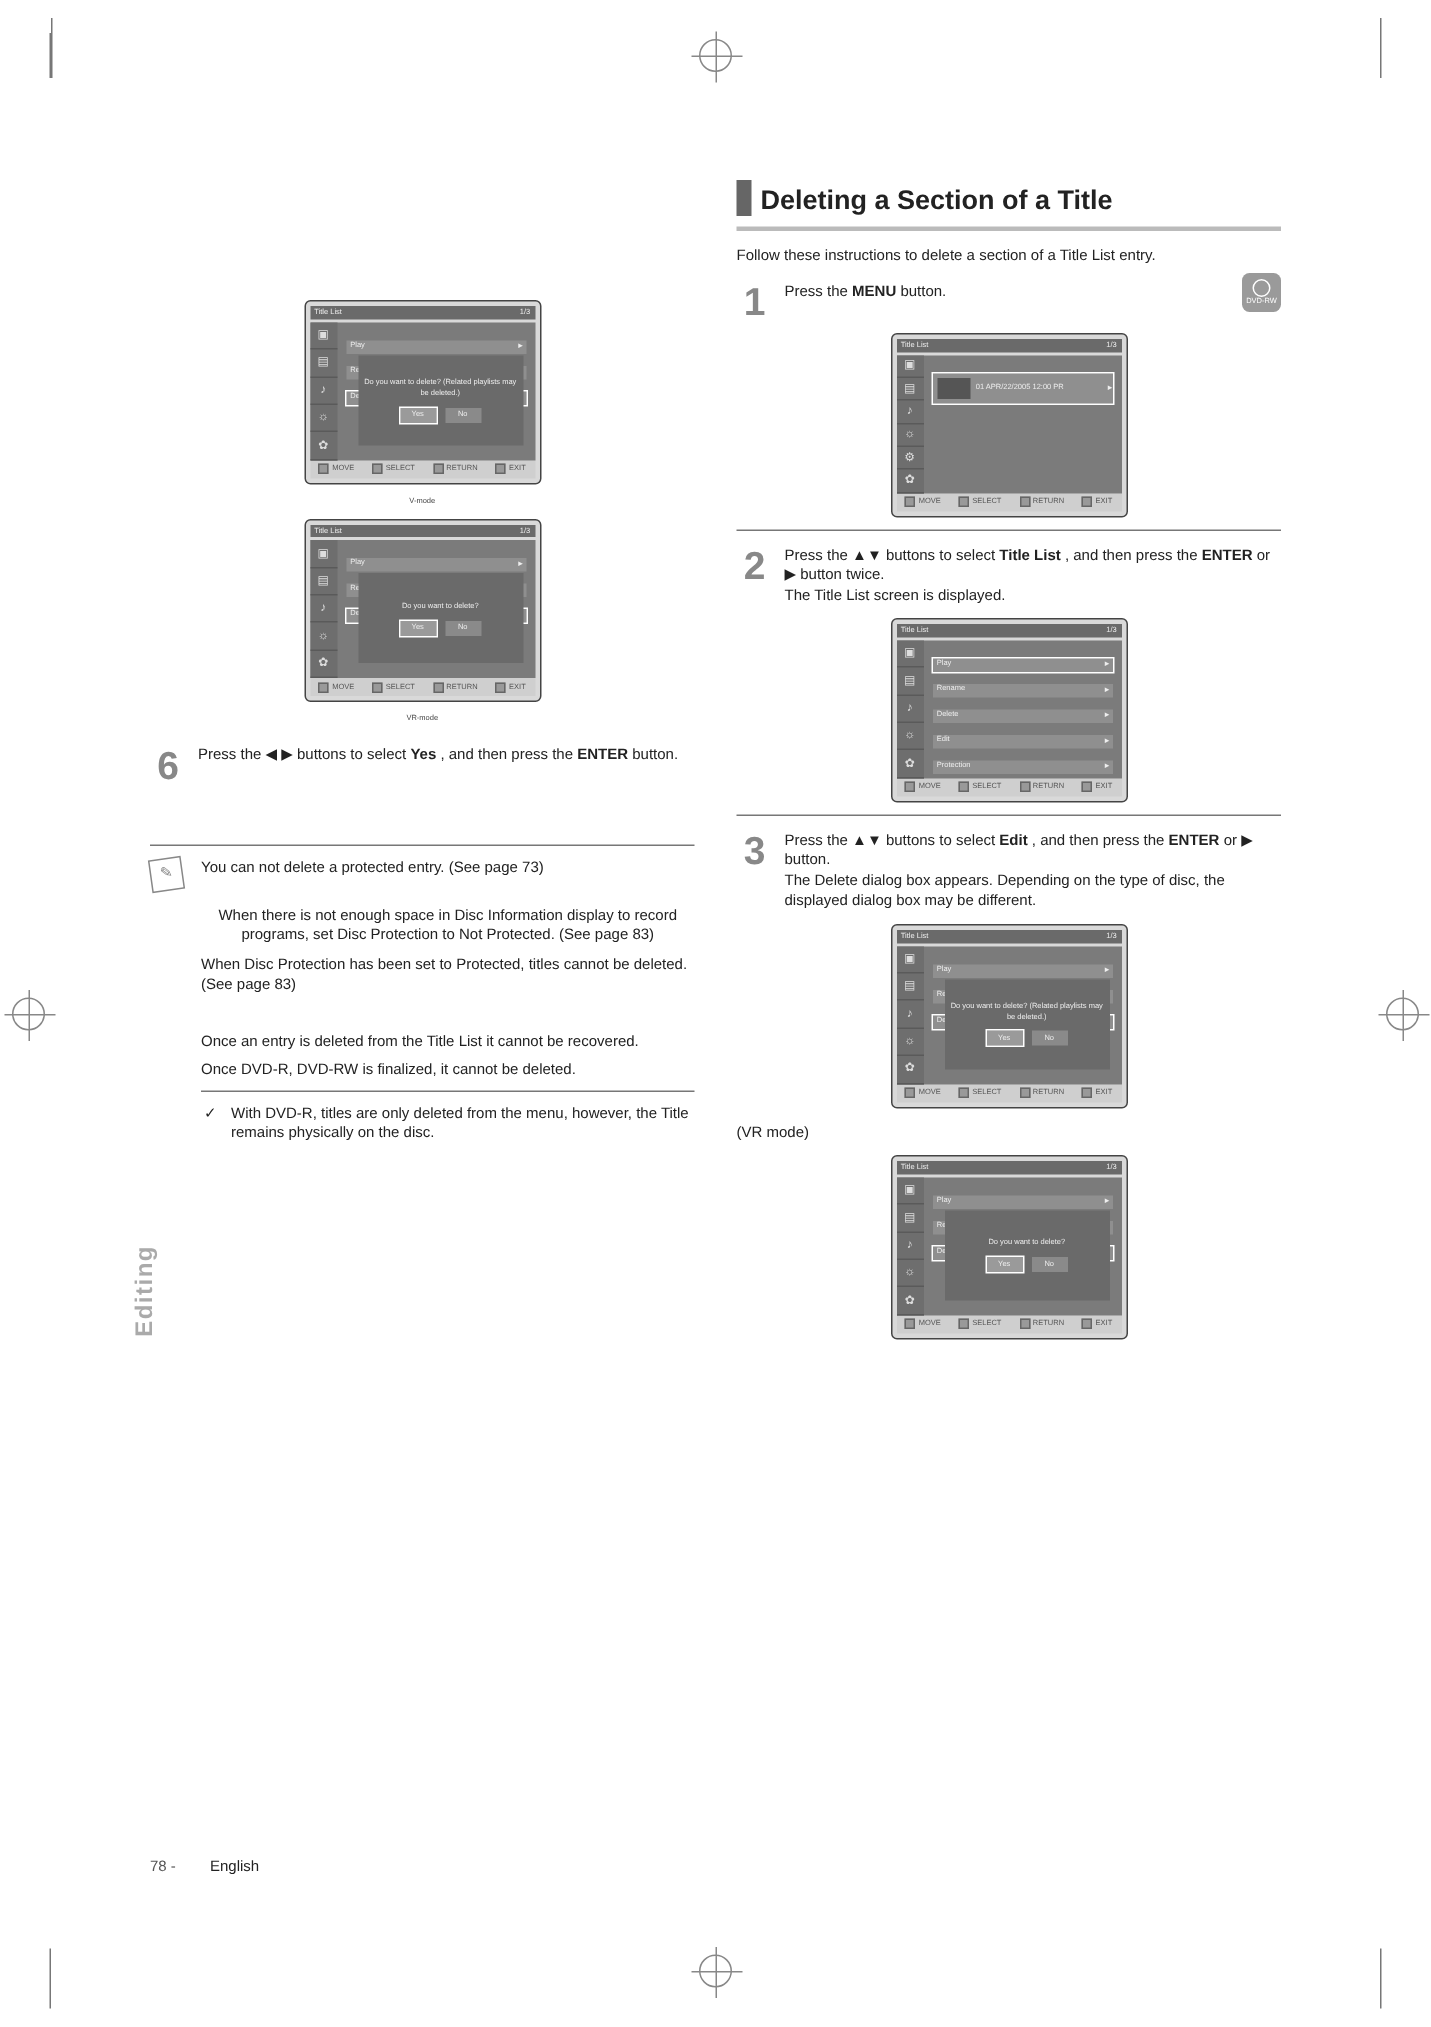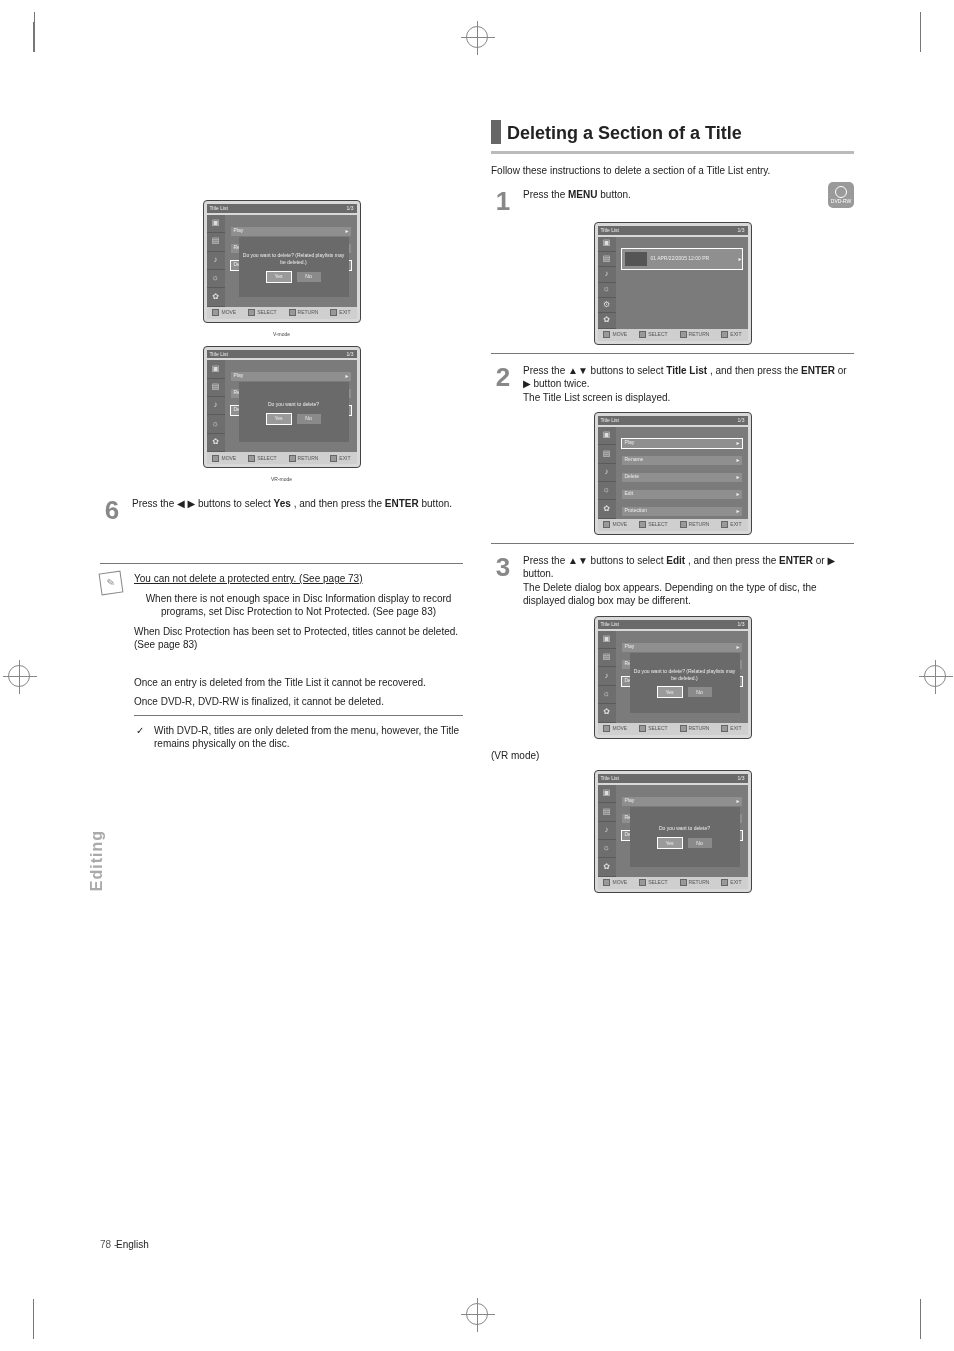--- a/index.html
+++ b/index.html
@@ -316,21 +316,21 @@
         </div>
       </div>
 
       <hr class="rule" style="margin-top:40px;">
 
       <div style="display:flex; gap:12px;">
         <div>
           <span class="note-icon">✎</span>
         </div>
         <div class="tight" style="flex:1;">
-          <div style="margin-bottom:6px;text-decoration:underline;">You can not delete a protected entry. (See page 73)</div>
+          <div style="margin-bottom:18px;">You can not delete a protected entry. (See page 73)</div>
           <div style="margin-bottom:6px;text-align:center;">When there is not enough space in Disc Information display to record programs, set Disc Protection to Not Protected. (See page 83)</div>
           <div style="margin-bottom:24px;">When Disc Protection has been set to Protected, titles cannot be deleted. (See page 83)</div>
           <div style="margin-bottom:6px;">Once an entry is deleted from the Title List it cannot be recovered.</div>
           <div style="margin-bottom:6px;">Once DVD-R, DVD-RW is finalized, it cannot be deleted.</div>
 
           <hr class="rule">
 
           <div class="check-line">
             <span style="position:absolute;left:-18px;">✓</span>
             <span>With DVD-R, titles are only deleted from the menu, however, the Title remains physically on the disc.</span>
@@ -602,14 +602,14 @@
         </div>
       </div>
 
     </div>
   </div>
 
   <div class="page-footer">
     <span>78 -</span>
     <span style="visibility:hidden;">English</span>
   </div>
-  <div style="position:absolute; left:116px; bottom:100px; font-size:10px;">English</div>
+  <div style="position:absolute; left:140px; bottom:100px; font-size:10px;">English</div>
 </div>
 
 </body></html>

